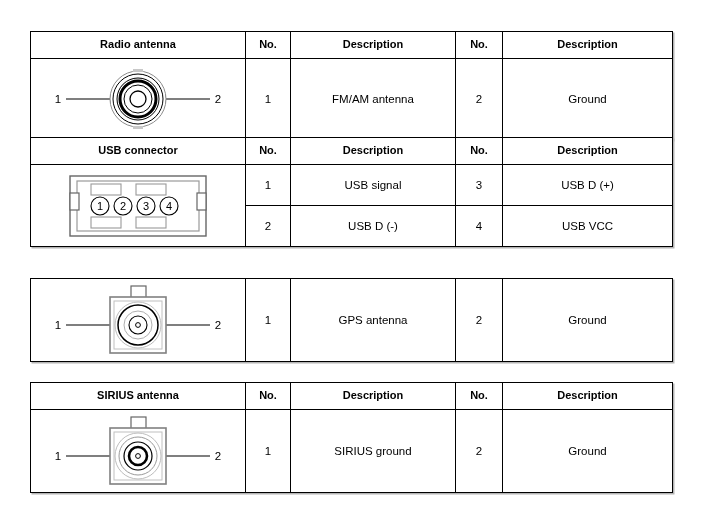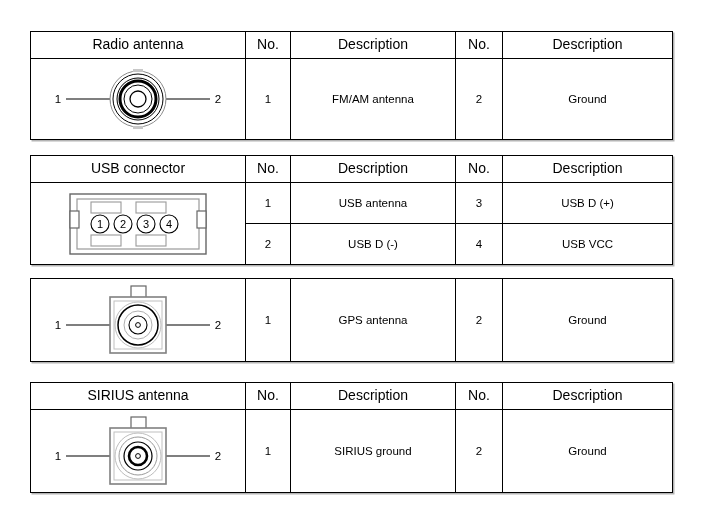--- a/index.html
+++ b/index.html
@@ -36,22 +36,22 @@
   .conn-table th {
     border: 1px solid #000;
     padding: 0;
     text-align: center;
     vertical-align: middle;
     font-size: 11.5px;
     line-height: 1.25;
     font-weight: normal;
   }
   .conn-table th {
-    font-weight: normal;
-    font-size: 14px;
+    font-weight: bold;
+    font-size: 11px;
     height: 26px;
   }
 
   
   .col-diagram { width: 215px; }
   .col-no      { width: 45px;  }
   .col-desc    { width: 165px; }
   .col-no2     { width: 47px;  }
   .col-desc2   { width: 170px; }
 
@@ -64,21 +64,21 @@
     display: flex;
     align-items: center;
     justify-content: center;
     width: 100%;
     height: 100%;
   }
   .diagram-wrap svg { display: block; }
 
   
   #table-radio  { top: 31px;  }
-  #table-usb    { top: 155px; }
+  #table-usb    { top: 137px; }
   #table-gps    { top: 278px; }
   #table-sirius { top: 382px; }
 
   .row-tall  { height: 81px; }
   .row-half  { height: 41px; }
 </style>
 </head>
 <body>
 
 <div class="page">
@@ -172,21 +172,21 @@
             <circle cx="85" cy="39" r="9" fill="#fff" stroke="#000" stroke-width="1.1"></circle>
             <text x="85" y="43" font-family="Liberation Sans, sans-serif" font-size="11" fill="#000" text-anchor="middle">2</text>
             <circle cx="108" cy="39" r="9" fill="#fff" stroke="#000" stroke-width="1.1"></circle>
             <text x="108" y="43" font-family="Liberation Sans, sans-serif" font-size="11" fill="#000" text-anchor="middle">3</text>
             <circle cx="131" cy="39" r="9" fill="#fff" stroke="#000" stroke-width="1.1"></circle>
             <text x="131" y="43" font-family="Liberation Sans, sans-serif" font-size="11" fill="#000" text-anchor="middle">4</text>
           </svg>
         </div>
       </td>
       <td>1</td>
-      <td>USB antenna</td>
+      <td>USB signal</td>
       <td>3</td>
       <td>USB D (+)</td>
     </tr>
     <tr class="row-half">
       <td>2</td>
       <td>USB D (-)</td>
       <td>4</td>
       <td>USB VCC</td>
     </tr>
   </tbody>

